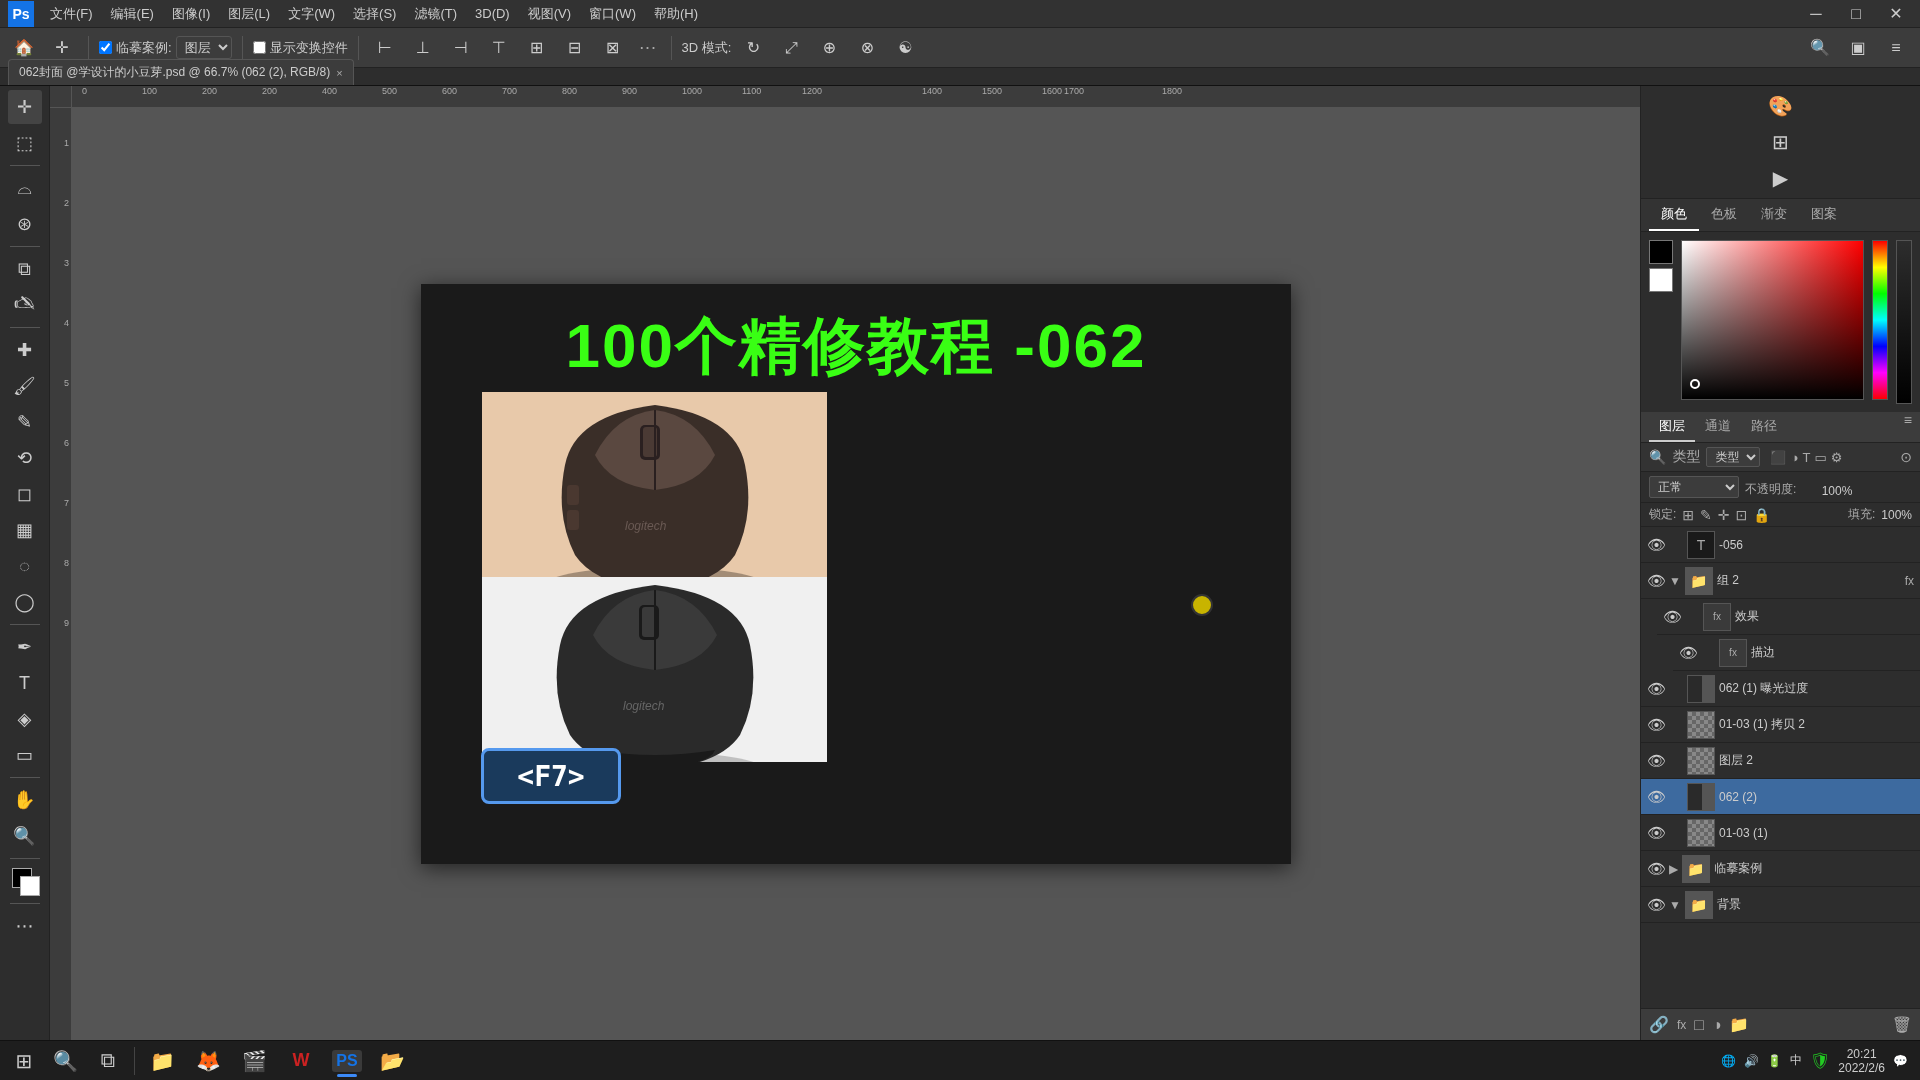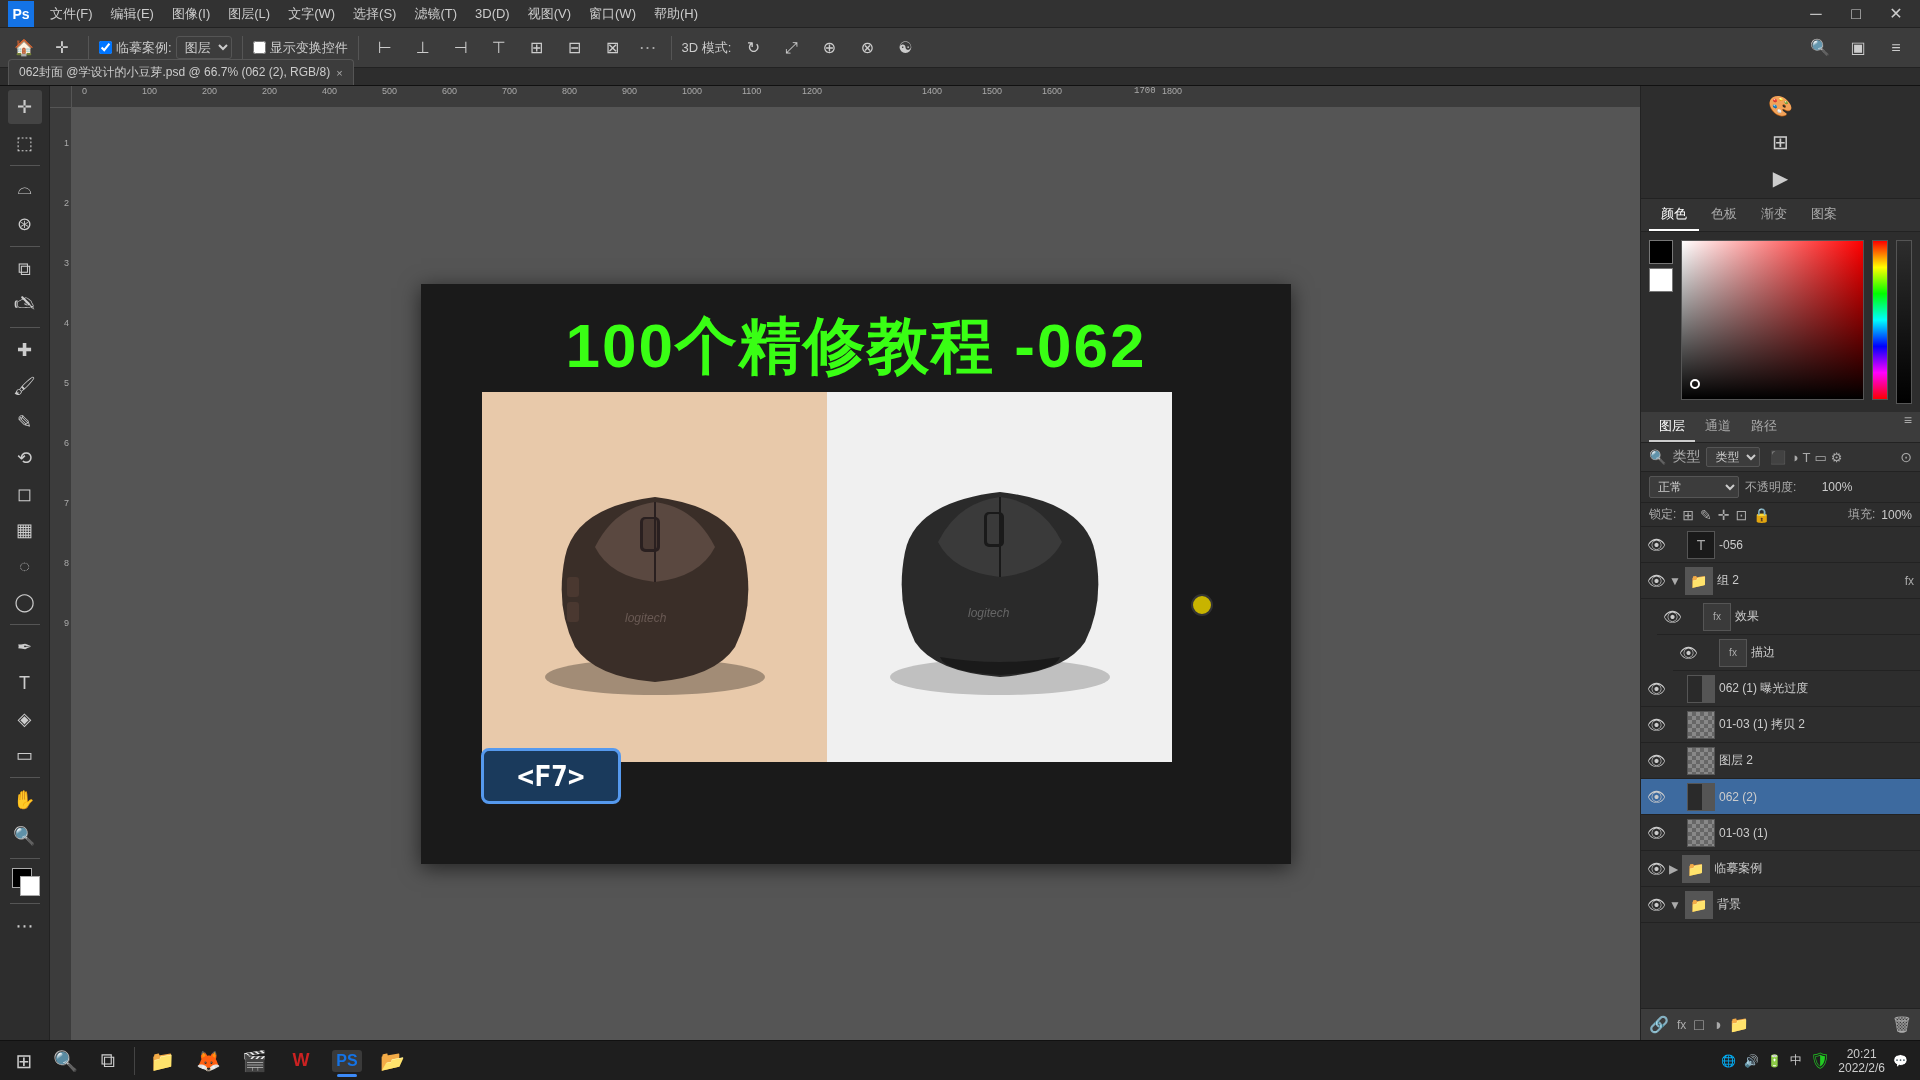--- a/index.html
+++ b/index.html
@@ -210,20 +210,21 @@
       color: #ffffff;
       font-family: 'Microsoft YaHei', Arial, sans-serif;
       margin-top: 4px;
     }
     
     #doc-panels {
       display: flex;
       margin: 0 auto;
       width: 748px;
       height: 370px;
+      flex-direction: column;
     }
     #panel-left {
       width: 345px; height: 370px;
       background: #e8c9aa;
       display: flex; align-items: center; justify-content: center;
       overflow: hidden;
     }
     #panel-right {
       width: 345px; height: 370px;
       background: #f0f0f0;
@@ -360,21 +361,21 @@
       border: 1px solid #555;
       color: #ccc;
       padding: 1px 4px;
       font-size: 12px;
       border-radius: 2px;
     }
     .filter-type-icons { display: flex; gap: 4px; margin-left: 4px; }
     .filter-type-icon { font-size: 13px; color: #aaa; cursor: pointer; }
 
     #blend-row {
-      display: flex; align-items: center; gap: 6px;
+      display: flex; align-items: flex-end; gap: 6px;
       padding: 4px 8px;
       background: #2d2d2d;
       border-bottom: 1px solid #222;
     }
     .blend-dropdown {
       background: #3c3c3c;
       border: 1px solid #555;
       color: #ccc;
       padding: 2px 4px;
       font-size: 12px;
@@ -625,21 +626,21 @@
         <div class="ruler-tick-h" style="left:420px;text-align:center;">700</div>
         <div class="ruler-tick-h" style="left:480px;">800</div>
         <div class="ruler-tick-h" style="left:540px;">900</div>
         <div class="ruler-tick-h" style="left:600px;">1000</div>
         <div class="ruler-tick-h" style="left:660px;">1100</div>
         <div class="ruler-tick-h" style="left:720px;">1200</div>
         <div class="ruler-tick-h" style="left:780px;margin-top:31px;">1300</div>
         <div class="ruler-tick-h" style="left:840px;">1400</div>
         <div class="ruler-tick-h" style="left:900px;">1500</div>
         <div class="ruler-tick-h" style="left:960px;">1600</div>
-        <div class="ruler-tick-h" style="left:1052px;font-family:Liberation Mono, monospace;">1700</div>
+        <div class="ruler-tick-h" style="left:982px;">1700</div>
         <div class="ruler-tick-h" style="left:1080px;">1800</div>
       </div>
     </div>
 
     <div id="ruler-v">
       <div style="position:relative; height:100%;">
         <div class="ruler-tick-v" style="top:30px;">1</div>
         <div class="ruler-tick-v" style="top:90px;">2</div>
         <div class="ruler-tick-v" style="top:150px;">3</div>
         <div class="ruler-tick-v" style="top:210px;">4</div>

